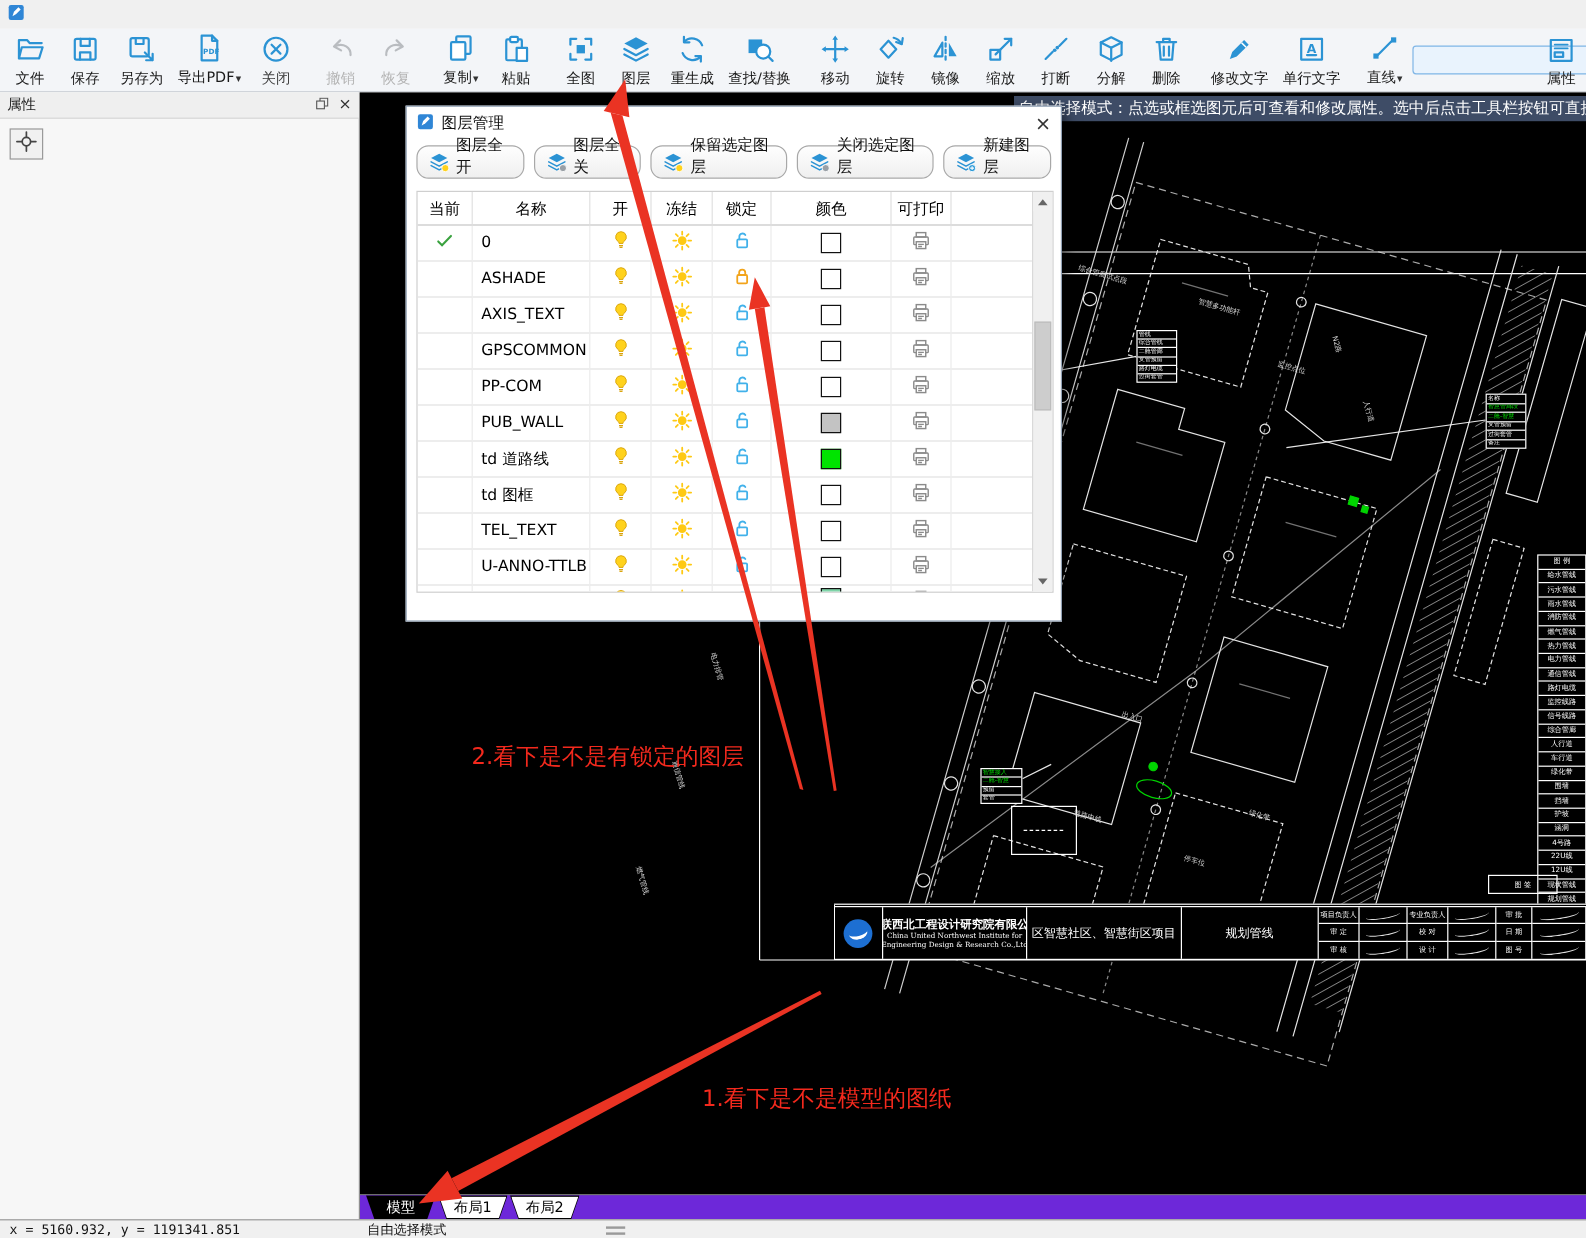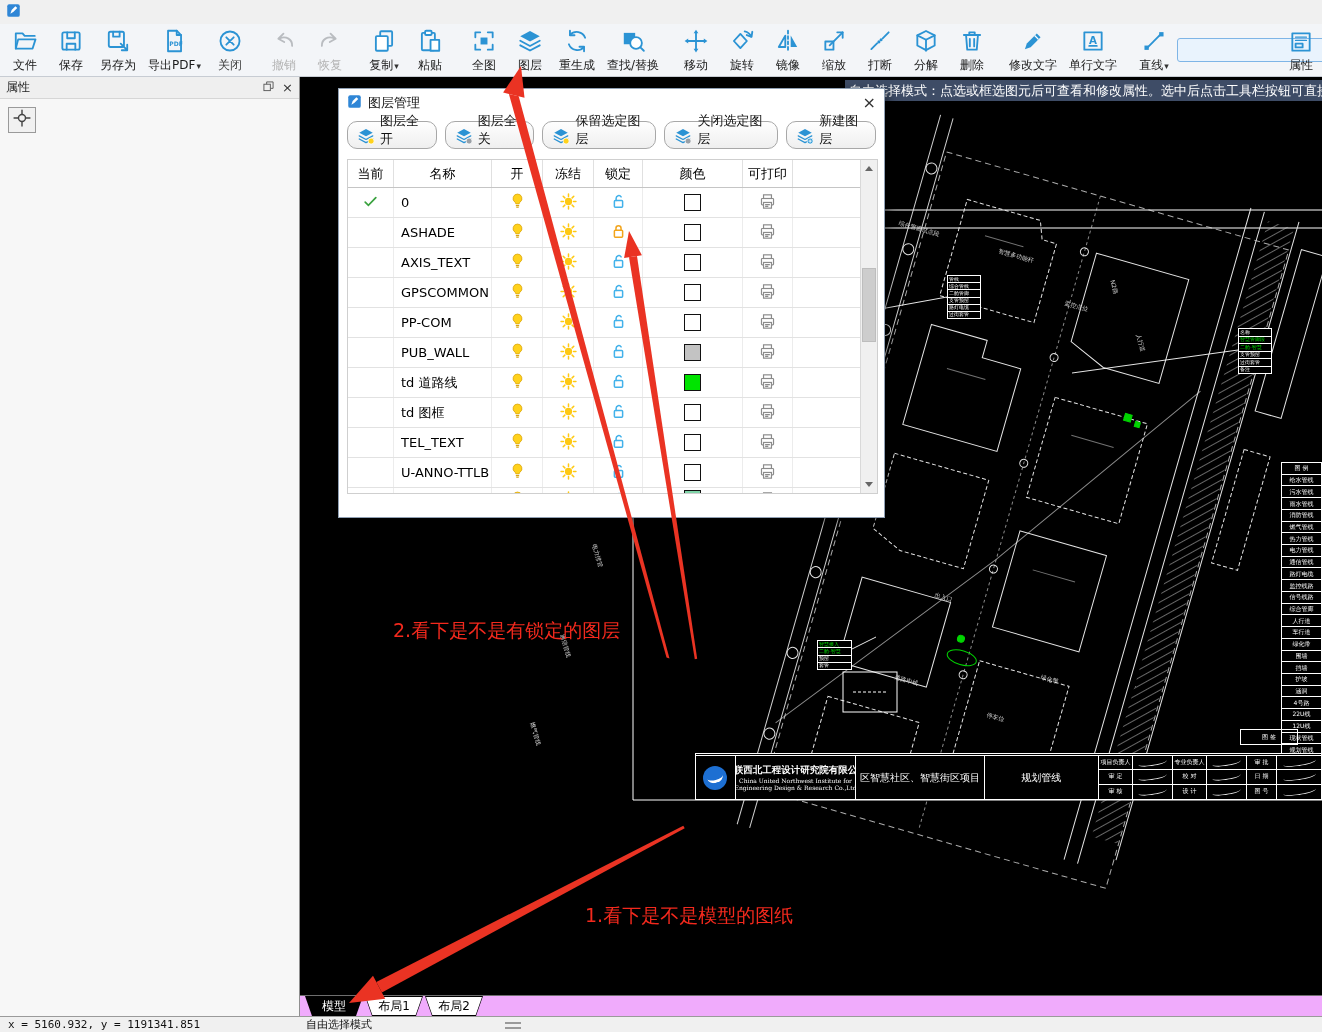--- a/index.html
+++ b/index.html
@@ -85,21 +85,21 @@
   .trow.pr .tc{align-items:flex-start;padding-top:2px}
   .sw{width:17px;height:17px;border:1px solid #111}
   .sb{width:17px;background:#f0f0f0;border-left:1px solid #d9d9d9;position:relative}
   .sarr{position:absolute;left:0;width:16px;height:16px;background:#f0f0f0;display:flex;align-items:center;justify-content:center}
   .tri-u{width:0;height:0;border:4px solid transparent;border-bottom:5px solid #666;margin-bottom:3px}
   .tri-d{width:0;height:0;border:4px solid transparent;border-top:5px solid #666;margin-top:3px}
   .thumb{position:absolute;left:1px;top:108px;width:14px;height:74px;background:#cdcdcd;border:1px solid #bdbdbd}
   .hint{position:absolute;left:0;bottom:0;width:100%;height:25px;border-top:1px solid #d7d7d7;background:#fff;
         font-size:12px;color:#222;display:flex;align-items:center;padding-left:8px}
   
-  .tabs{position:absolute;left:300px;top:995px;width:1022px;height:21px;background:#f0abfc;
+  .tabs{position:absolute;left:300px;top:995px;width:1022px;height:21px;background:#6d28d9;
         border-top:1px solid #6e6e6e;display:flex;align-items:stretch;padding-left:5px}
   .tab{position:relative;min-width:58px;margin-right:2px;clip-path:polygon(0 0,100% 0,calc(100% - 7px) 100%,7px 100%);
        background:#000;color:#fff;font-size:12px;display:flex;align-items:center;justify-content:center;padding:0 10px}
   .tab-in{position:absolute;inset:1px;clip-path:polygon(0 0,100% 0,calc(100% - 6.3px) 100%,6.3px 100%);
           background:#fff;color:#000;font-size:12px;display:flex;align-items:center;justify-content:center}
   .status{position:absolute;left:0;top:1016px;width:1322px;height:16px;background:#f0f0f0;
           border-top:1px solid #9a9a9a;display:flex;align-items:center;font-size:11px;color:#111}
   .coords{font-family:"DejaVu Sans Mono","Liberation Mono",monospace;padding-left:8px;width:296px}
   .mode{padding-left:10px}
   .sicon{position:absolute;left:505px;top:5px;width:16px;height:7px;border-top:2px solid #9a9a9a;border-bottom:2px solid #9a9a9a}

